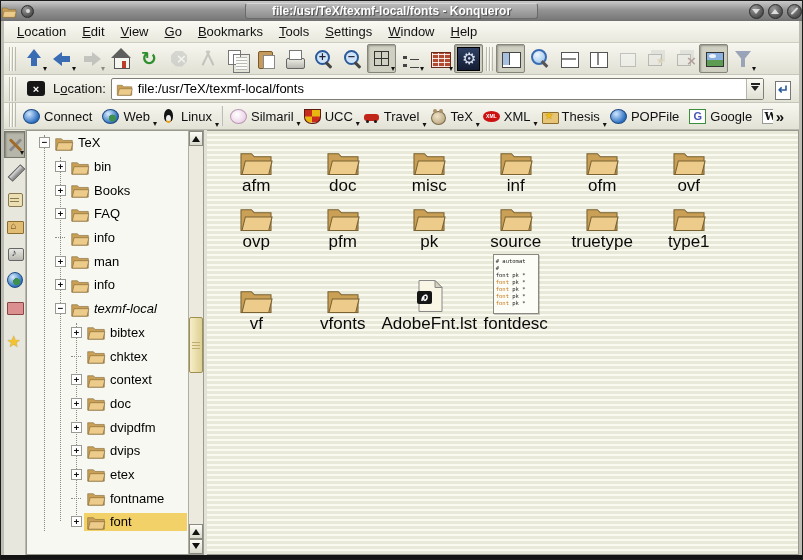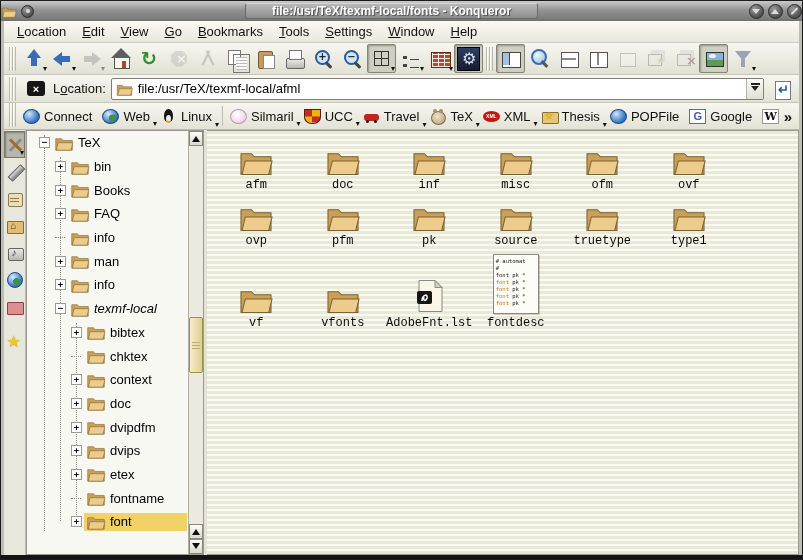--- a/index.html
+++ b/index.html
@@ -103,21 +103,21 @@
     padding-left:4px;gap:5px;overflow:hidden;}
   .lb-value{flex:1;font-size:13px;color:#000;white-space:nowrap;}
   .lb-drop{width:17px;height:20px;border:none;border-left:1px solid #b5b5aa;background:linear-gradient(#fafaf4,#e0e0d4);
     display:flex;flex-direction:column;align-items:center;justify-content:center;padding:0;}
   .lb-drop i{width:9px;height:2px;background:#222;margin-bottom:1px;}
   .lb-drop b{width:0;height:0;border:4px solid rgba(0,0,0,0);border-top:5px solid #222;}
   .go-btn{width:26px;height:24px;border:1px solid rgba(0,0,0,0);background:none;position:relative;padding:0;}
   .go-btn::before{content:"";position:absolute;left:5px;top:3px;width:14px;height:17px;background:#fff;border:1px solid #777;}
   .go-btn::after{content:"↵";position:absolute;left:8px;top:4px;color:#2a5a9a;font-weight:bold;font-size:13px;}
   
-  .bookbar{height:27px;flex:0 0 27px;display:flex;padding:0 4px 0 2px;
+  .bookbar{height:27px;flex:0 0 27px;display:flex;padding:0 12px 0 2px;
     background:linear-gradient(#f7f7f0,#e2e2d6);border-bottom:1px solid #b9b9ad;font-size:13px;}
   .book-content{flex:1;display:flex;align-items:center;overflow:hidden;}
   .bm-btn{display:flex;align-items:center;gap:4px;border:none;background:none;padding:2px 6px 2px 4px;font-size:13px;
     position:relative;white-space:nowrap;color:#111;}
   .bm-btn .bcaret{position:absolute;right:-1px;bottom:-2px;font-size:8px;color:#111;}
   .bsep{width:2px;height:20px;background:linear-gradient(90deg,#fff,#a8a89c);margin:0 3px;flex:0 0 2px;}
   .bm-overflow{font-weight:bold;font-size:15px;padding:0 3px;background:none;border:none;color:#111;}
   .bicon{width:17px;height:17px;display:flex;align-items:center;justify-content:center;position:relative;flex:0 0 17px;}
   .b-connect,.b-popfile{border-radius:50%;background:radial-gradient(circle at 35% 30%,#cfe6ff,#2d6fc0 70%);border:1px solid #1d4a85;width:15px;height:15px;}
   .b-web,.b-globe{border-radius:50%;width:15px;height:15px;border:1px solid #1d4a85;
@@ -194,21 +194,21 @@
   .sthumb{position:absolute;left:0;width:14px;top:186px;height:56px;border:1px solid #a09050;border-radius:2px;
     background:linear-gradient(90deg,#f6eec8,#ddd093);}
   .sthumb::after{content:"";position:absolute;left:2px;right:2px;top:50%;margin-top:-5px;height:9px;
     background:repeating-linear-gradient(0deg,#bfae6e 0 1px,rgba(0,0,0,0) 1px 3px);}
   .divider{width:3px;flex:0 0 3px;background:#e2e2d6;}
   
   .mainview{flex:1;border:1px solid #9a9a90;border-left:none;overflow:hidden;
     background:repeating-linear-gradient(180deg,#e9e9da 0 3px,#fafaf1 3px 5px);}
   .files-grid{display:grid;grid-template-columns:repeat(6,86.5px);grid-template-rows:56px 56px 82px;padding:6px 0 0 6px;}
   .file-cell{display:flex;flex-direction:column;align-items:center;justify-content:flex-end;gap:2px;min-width:0;}
-  .file-label{font-family:Liberation Mono, monospace;font-size:12px;color:#0a0a0a;white-space:nowrap;line-height:15px;}
+  .file-label{font-family:Liberation Sans, sans-serif;font-size:17px;color:#0a0a0a;white-space:nowrap;line-height:15px;}
   .preview{width:46px;height:60px;background:#fdfdf8;border:1px solid #8a8a80;box-shadow:1px 1px 0 rgba(0,0,0,.18);
     font-family:"DejaVu Sans Mono",monospace;font-size:5.5px;line-height:7px;color:#1a1a1a;padding:3px 2px;overflow:hidden;white-space:pre;}
   .preview .hl{color:#c87818;}
   
   .statusbar{height:23px;flex:0 0 23px;display:flex;align-items:center;background:#eeeee6;border-top:1px solid #c2c2b6;font-size:13px;color:#111;}
   .sgrip{width:7px;height:15px;margin-left:184px;flex:0 0 7px;
     background:repeating-linear-gradient(90deg,#b9b9ad 0 1px,#fbfbf3 1px 2px,rgba(0,0,0,0) 2px 3px);}
   .led{width:11px;height:11px;border-radius:50%;margin-left:24px;flex:0 0 11px;
     background:radial-gradient(circle at 35% 30%,#b0ffb0,#23c123 60%,#0a7a0a);border:1px solid #0a5a0a;}
   .status-text{margin-left:26px;white-space:nowrap;}
@@ -349,21 +349,21 @@
         <span class="i-clearx">×</span>
       </button>
       <span class="lb-label">L<u>o</u>cation:</span>
       <div class="lb-combo">
         <span style="display:flex;">
             <svg width="17" height="14" viewBox="0 0 34 28">
               <path d="M2.5 6.5 h10 l3 3 h16 v17 h-29 z" fill="#c9a055" stroke="#7a6233"></path>
               <path d="M3.5 26.5 l3.2-13 h25.8 l-3.2 13 z" fill="#edcb8a" stroke="#7a6233"></path>
             </svg>
           </span>
-        <span class="lb-value">file:/usr/TeX/texmf-local/afml</span>
+        <span class="lb-value">file:/usr/TeX/texmf-local/fonts</span>
         <button class="lb-drop">
             <i></i>
             <b></b>
           </button>
       </div>
       <button class="go-btn"></button>
     </div>
 
     <div class="bookbar">
       <span class="grip"></span>
@@ -679,28 +679,28 @@
                 <path d="M2.5 6.5 h10 l3 3 h16 v17 h-29 z" fill="#c9a055" stroke="#7a6233"></path>
                 <path d="M3.5 26.5 l3.2-13 h25.8 l-3.2 13 z" fill="#edcb8a" stroke="#7a6233"></path>
               </svg>
               <div class="file-label">doc</div>
             </div>
             <div class="file-cell">
               <svg width="36" height="29" viewBox="0 0 34 28">
                 <path d="M2.5 6.5 h10 l3 3 h16 v17 h-29 z" fill="#c9a055" stroke="#7a6233"></path>
                 <path d="M3.5 26.5 l3.2-13 h25.8 l-3.2 13 z" fill="#edcb8a" stroke="#7a6233"></path>
               </svg>
+              <div class="file-label">misc</div>
+            </div>
+            <div class="file-cell">
+              <svg width="36" height="29" viewBox="0 0 34 28">
+                <path d="M2.5 6.5 h10 l3 3 h16 v17 h-29 z" fill="#c9a055" stroke="#7a6233"></path>
+                <path d="M3.5 26.5 l3.2-13 h25.8 l-3.2 13 z" fill="#edcb8a" stroke="#7a6233"></path>
+              </svg>
               <div class="file-label">inf</div>
-            </div>
-            <div class="file-cell">
-              <svg width="36" height="29" viewBox="0 0 34 28">
-                <path d="M2.5 6.5 h10 l3 3 h16 v17 h-29 z" fill="#c9a055" stroke="#7a6233"></path>
-                <path d="M3.5 26.5 l3.2-13 h25.8 l-3.2 13 z" fill="#edcb8a" stroke="#7a6233"></path>
-              </svg>
-              <div class="file-label">misc</div>
             </div>
             <div class="file-cell">
               <svg width="36" height="29" viewBox="0 0 34 28">
                 <path d="M2.5 6.5 h10 l3 3 h16 v17 h-29 z" fill="#c9a055" stroke="#7a6233"></path>
                 <path d="M3.5 26.5 l3.2-13 h25.8 l-3.2 13 z" fill="#edcb8a" stroke="#7a6233"></path>
               </svg>
               <div class="file-label">ofm</div>
             </div>
             <div class="file-cell">
               <svg width="36" height="29" viewBox="0 0 34 28">

